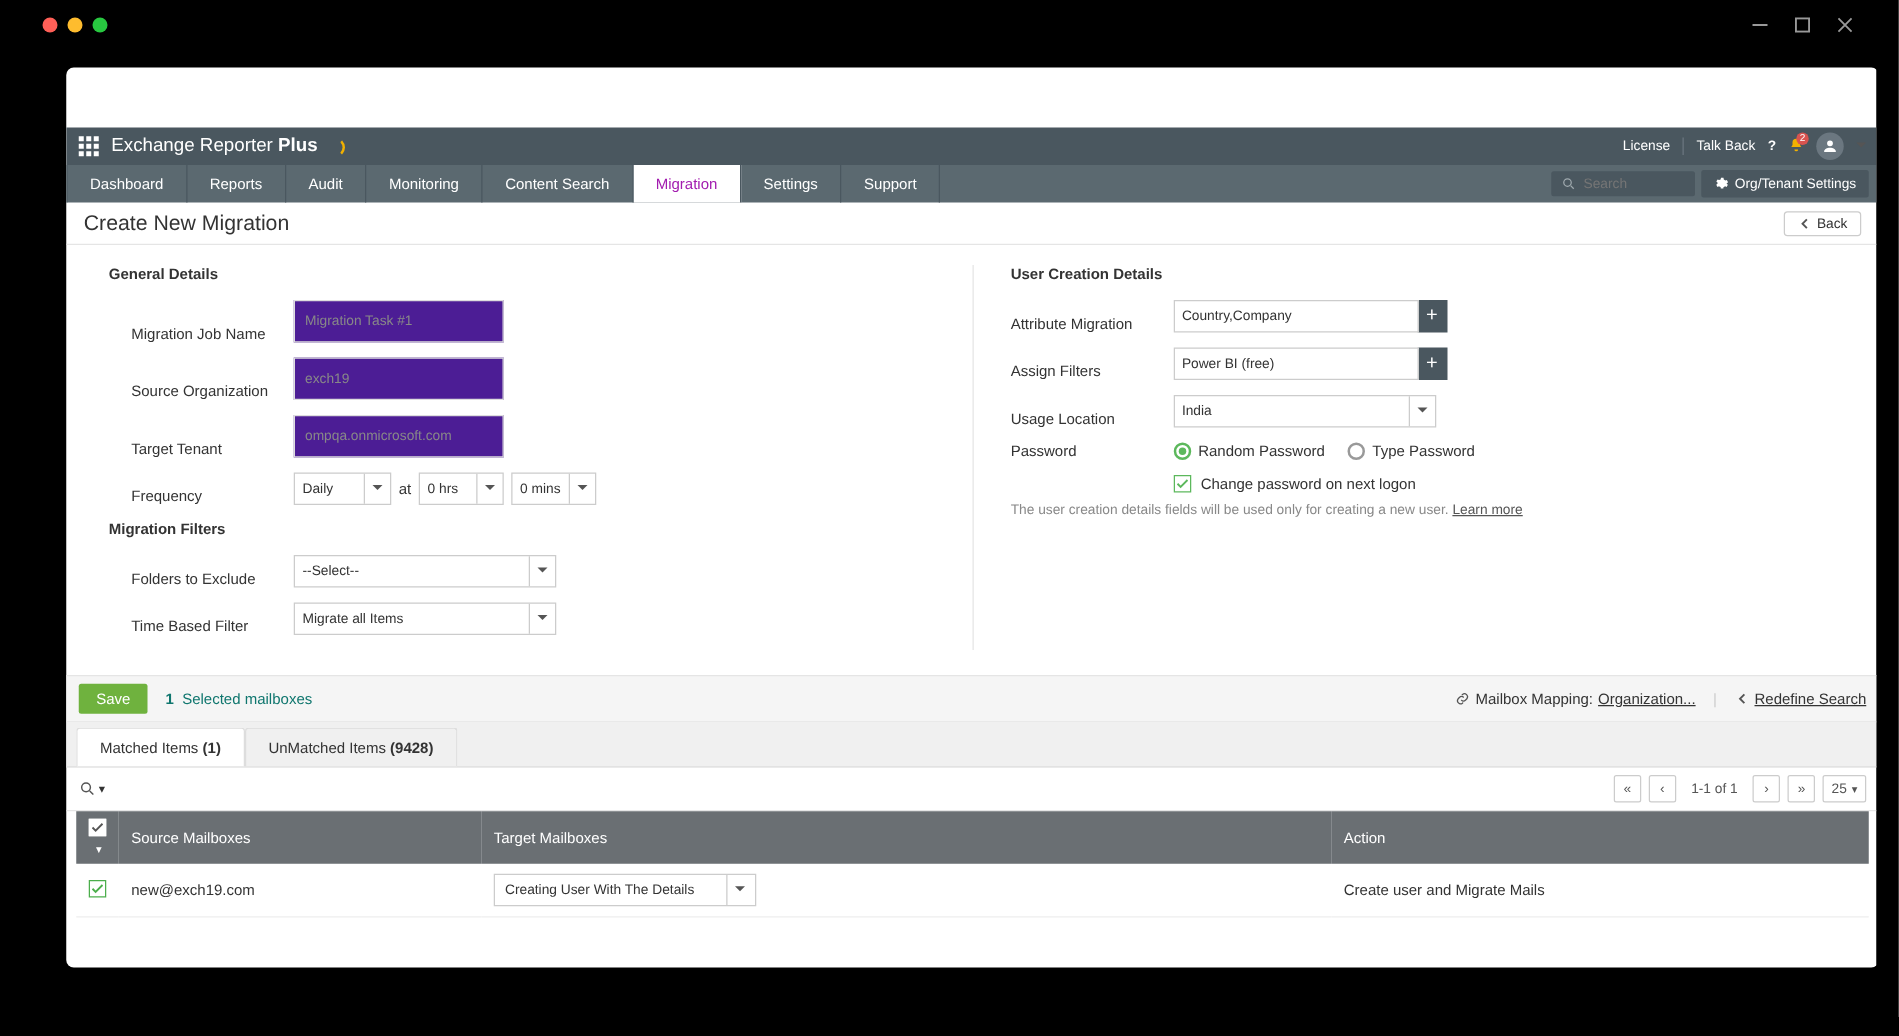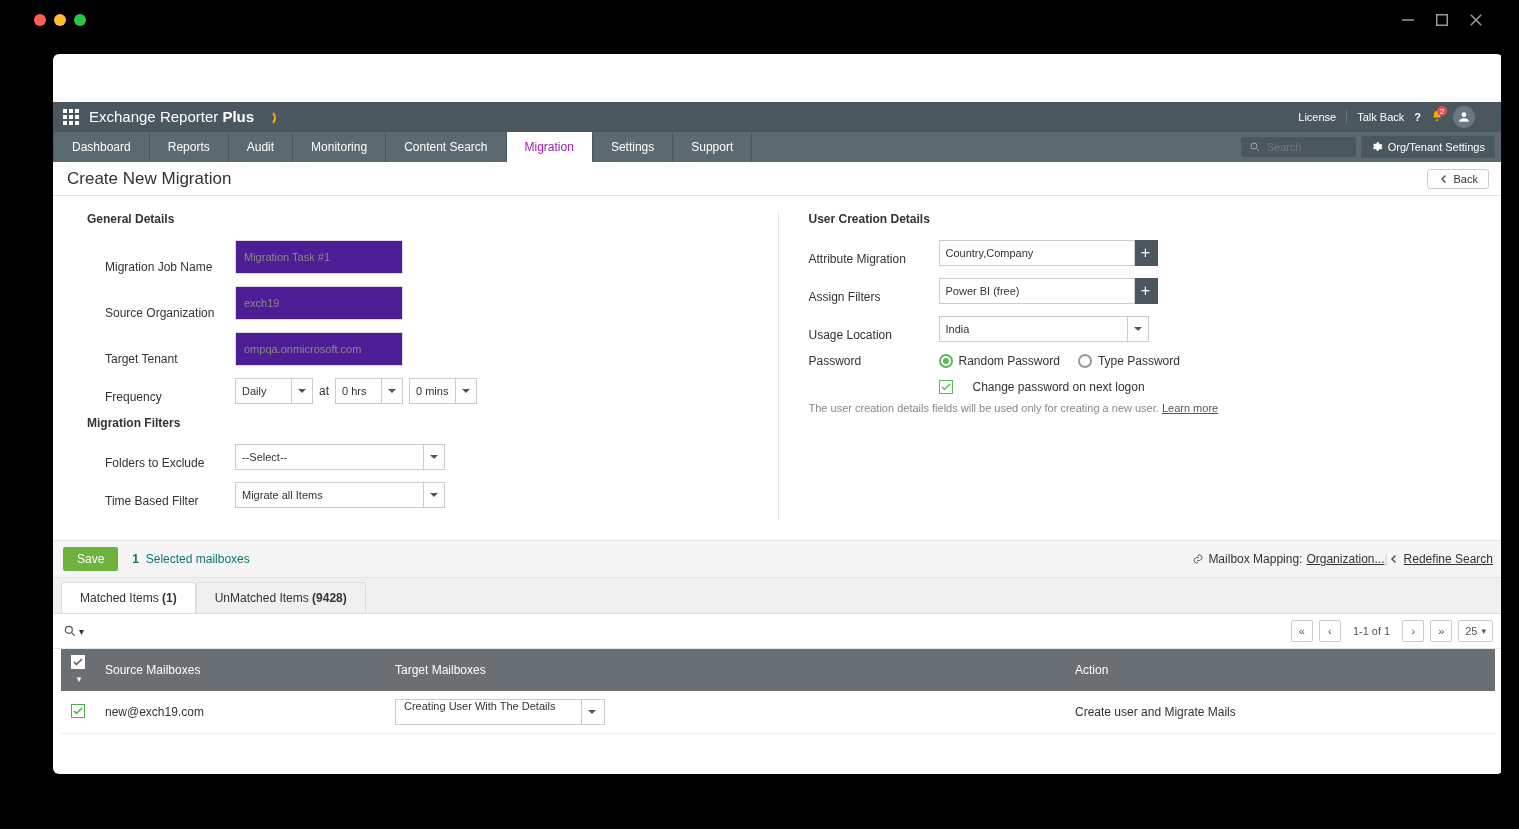--- a/index.html
+++ b/index.html
@@ -75,31 +75,31 @@
 .select .chev { margin-left:auto; padding-left:6px; border-left:1px solid #ccc; height:100%; display:flex; align-items:center;}
 .select.w80{width:78px} .select.w68{width:68px} .select.w210{width:210px} .select.w196{width:196px}
 .freq-row{display:flex;align-items:center;gap:6px;}
 .at-label{font-size:12px;}
 .plus-btn{width:24px;height:26px;background:#4a575f;color:#fff;display:flex;align-items:center;justify-content:center;font-size:16px;cursor:pointer;margin-left:-1px;}
 .radio-row{display:flex;align-items:center;gap:18px;}
 .radio{display:flex;align-items:center;gap:6px;font-size:12px;cursor:pointer;}
 .radio-dot{width:14px;height:14px;border:2px solid #999;border-radius:50%;display:flex;align-items:center;justify-content:center;}
 .radio.sel .radio-dot{border-color:#5cb85c;}
 .radio.sel .radio-dot::after{content:'';width:6px;height:6px;background:#5cb85c;border-radius:50%;}
-.check-row{display:flex;align-items:flex-end;gap:20px;font-size:12px;margin-left:130px;}
+.check-row{display:flex;align-items:flex-end;gap:8px;font-size:12px;margin-left:130px;}
 .chk{width:14px;height:14px;border:1px solid #5cb85c;display:flex;align-items:center;justify-content:center;color:#5cb85c;}
 .hint{font-size:11px;color:#888;margin-top:8px;}
 .hint a{color:#555;text-decoration:underline;cursor:pointer;}
 
 
 .save-bar{background:#f5f5f5;border-top:1px solid #e5e5e5;border-bottom:1px solid #e5e5e5;padding:6px 10px;display:flex;align-items:center;gap:14px;}
 .save-btn{background:#6fb23e;color:#fff;padding:5px 14px;border-radius:2px;font-size:12px;cursor:pointer;border:none;}
 .sel-count{font-size:12px;color:#0f766e;}
 .sel-count b{font-weight:700;}
-.save-right{margin-left:auto;display:flex;align-items:center;font-size:12px;}
+.save-right{margin-left:auto;display:flex;align-items:center;gap:14px;font-size:12px;}
 .link-u{text-decoration:underline;cursor:pointer;color:#333;}
 
 
 .rtabs{display:flex;background:#f0f0f0;border-bottom:1px solid #ddd;padding-left:8px;}
 .rtab{padding:8px 18px;font-size:12px;border:1px solid #ddd;border-bottom:none;background:#f0f0f0;margin-top:4px;cursor:pointer;border-radius:3px 3px 0 0;}
 .rtab.active{background:#fff;}
 .rtab b{font-weight:700;}
 
 
 .tbl-toolbar{display:flex;align-items:center;padding:6px 10px;border-bottom:1px solid #e5e5e5;}
@@ -108,21 +108,21 @@
 .pg-info{padding:0 6px;}
 .pg-size{border:1px solid #ccc;height:22px;padding:0 6px;display:flex;align-items:center;gap:4px;border-radius:2px;}
 
 
 .table{width:calc(100% - 16px);border-collapse:collapse;margin:0 8px;}
 .table th{background:#6a6f73;color:#fff;font-weight:400;font-size:12px;text-align:left;padding:6px 10px;}
 .table th:first-child,.table td:first-child{width:34px;text-align:center;}
 .table td{padding:8px 10px;font-size:12px;border-bottom:1px solid #eee;}
 .hdr-chk{width:14px;height:14px;border:1px solid #fff;background:#fff;display:inline-flex;align-items:center;justify-content:center;color:#555;}
 .row-chk{width:14px;height:14px;border:1px solid #4cae4c;display:inline-flex;align-items:center;justify-content:center;color:#4cae4c;}
-.action-select{border:1px solid #ccc;height:26px;width:210px;padding:0 8px;font-size:11px;display:flex;align-items:flex-start;}
+.action-select{border:1px solid #ccc;height:26px;width:210px;padding:0 8px;font-size:11px;display:flex;align-items:center;}
 .action-select .chev{margin-left:auto;padding-left:6px;border-left:1px solid #ccc;height:100%;display:flex;align-items:center;}
 
 svg.ic{width:12px;height:12px;fill:currentColor;}
 .chev-down::before{content:'';display:inline-block;border:4px solid transparent;border-top-color:#555;transform:translateY(2px);}
 </style>
 </head>
 <body>
 
 <div class="window-frame">
   <div class="titlebar">

